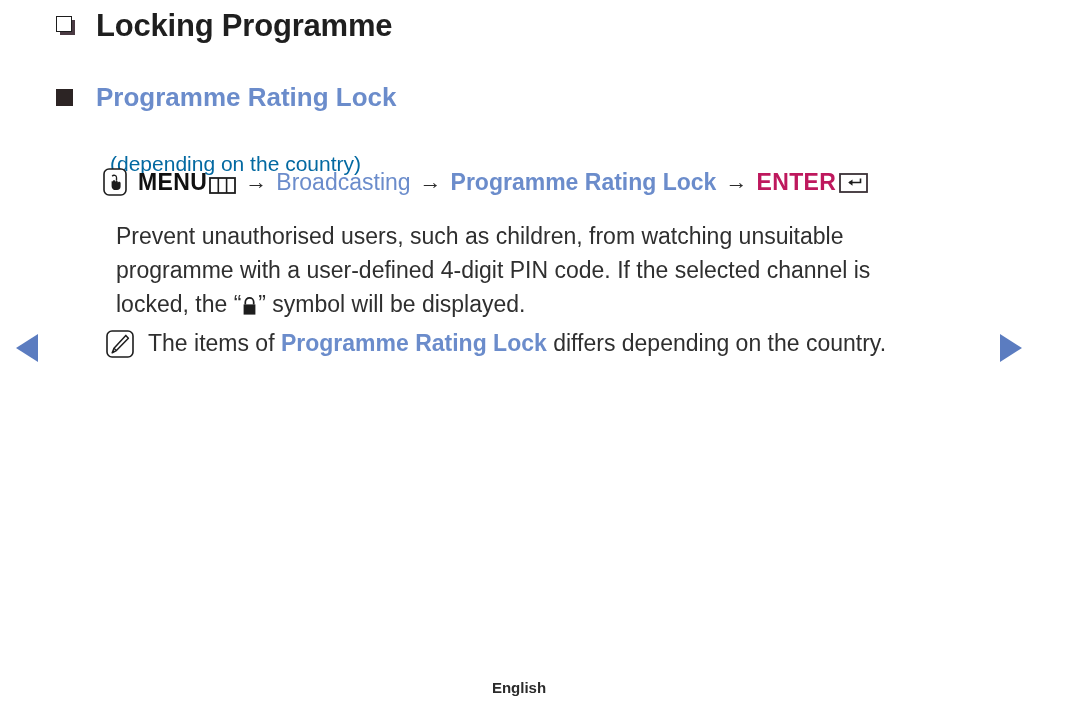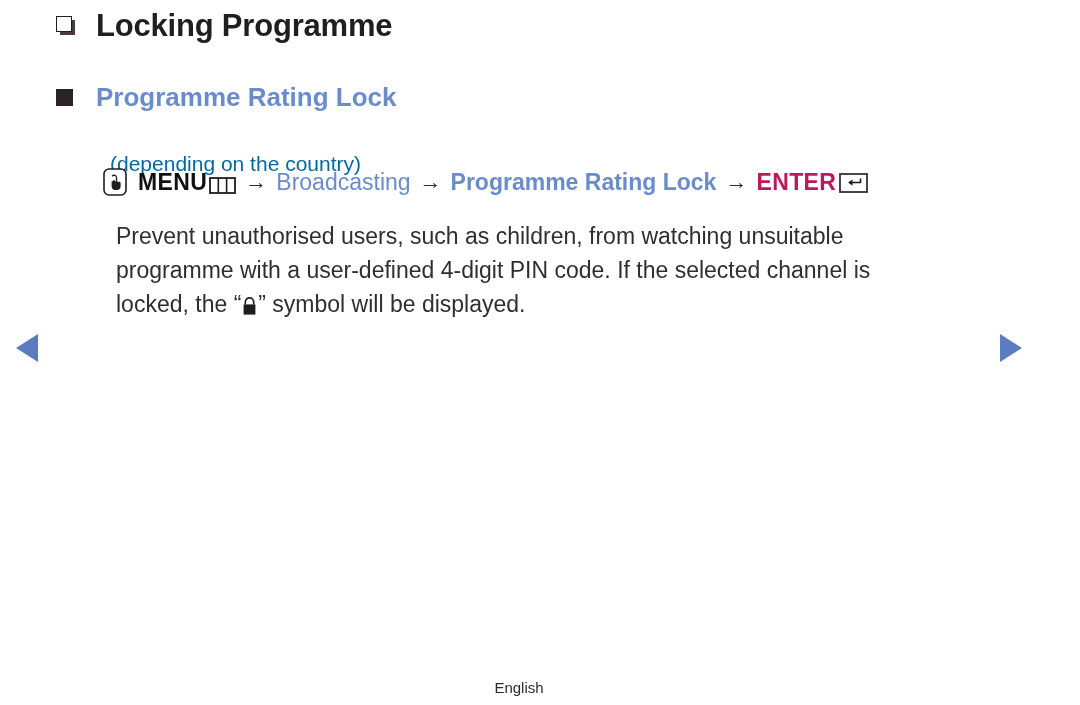--- a/index.html
+++ b/index.html
@@ -224,21 +224,21 @@
   }
 
   
   .footer {
     position: absolute;
     left: 0;
     right: 0;
     top: 679px;
     text-align: center;
     font-size: 15px;
-    font-weight: normal;
+    font-weight: bold;
     color: #2b2b2b;
   }
 </style>
 </head>
 <body>
 
 <div class="page">
 
   <div class="title-row">
     <span class="bullet-3d"></span>
@@ -291,19 +291,32 @@
     </span>
   </div>
 
   <div class="body-para">
     <span>Prevent unauthorised users, such as children, from watching unsuitable programme with a user-defined 4-digit PIN code. If the selected channel is locked, the “</span><span class="icon-lock"><svg viewBox="0 0 15 19" width="15" height="19" aria-hidden="true">
           <path d="M3.3 8.5 V6.0 a4.2 4.2 0 0 1 8.4 0 V8.5" fill="none" stroke="#1d1d1d" stroke-width="1.7"></path>
           <rect x="1.6" y="8.4" width="11.8" height="10.2" fill="#1d1d1d"></rect>
         </svg></span><span>” symbol will be displayed.</span>
   </div>
 
+  <div class="note-row">
+    <span class="icon-note">
+      <svg viewBox="0 0 28 28" width="28" height="28" aria-hidden="true">
+        <rect x="1" y="1" width="26" height="26" rx="5" ry="5" fill="#ffffff" stroke="#1d1d1d" stroke-width="1.6"></rect>
+        <path d="M19.8 5.4 L22.4 8.2 L10.4 20.6 L6.2 22.8 L8.0 18.2 z" fill="#ffffff" stroke="#1d1d1d" stroke-width="1.5" stroke-linejoin="round"></path>
+        <line x1="8.0" y1="18.2" x2="10.4" y2="20.6" stroke="#1d1d1d" stroke-width="1.3"></line>
+        <path d="M6.2 22.8 L7.6 20.0 L9.0 21.6 z" fill="#1d1d1d"></path>
+      </svg>
+    </span>
+    <span class="note-text">
+      <span>The items of </span><span class="kw-blue-bold">Programme Rating Lock</span><span> differs depending on the country.</span>
+    </span>
+  </div>
 
   <div class="nav-arrow nav-left"></div>
   <div class="nav-arrow nav-right"></div>
 
   <div class="footer">English</div>
 
 </div>
 
 </body></html>

